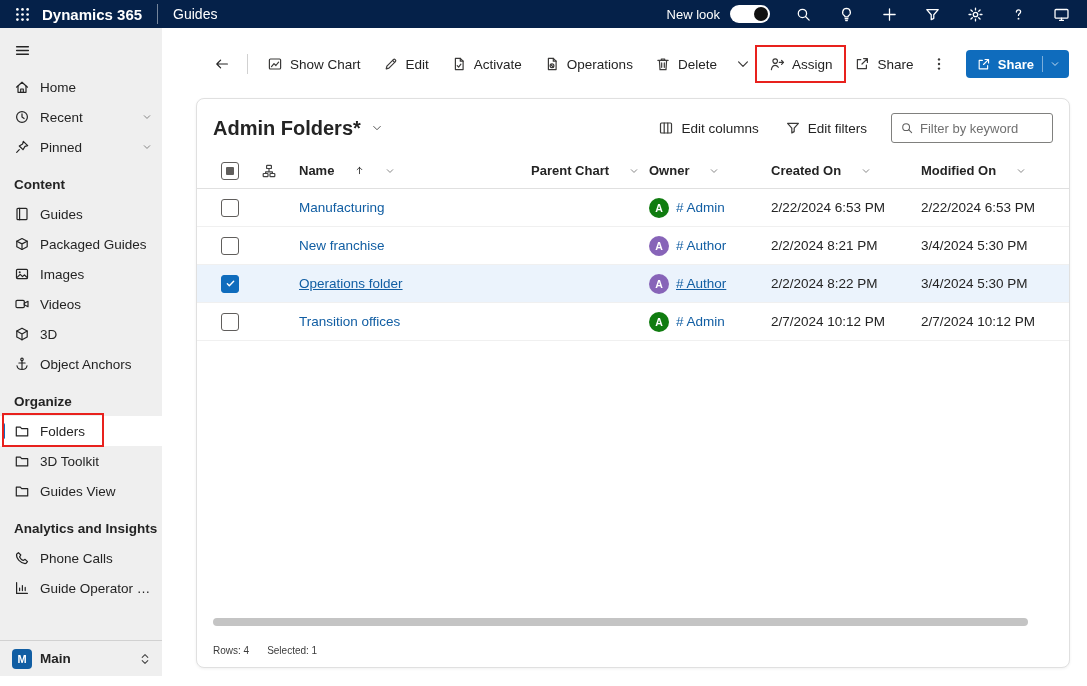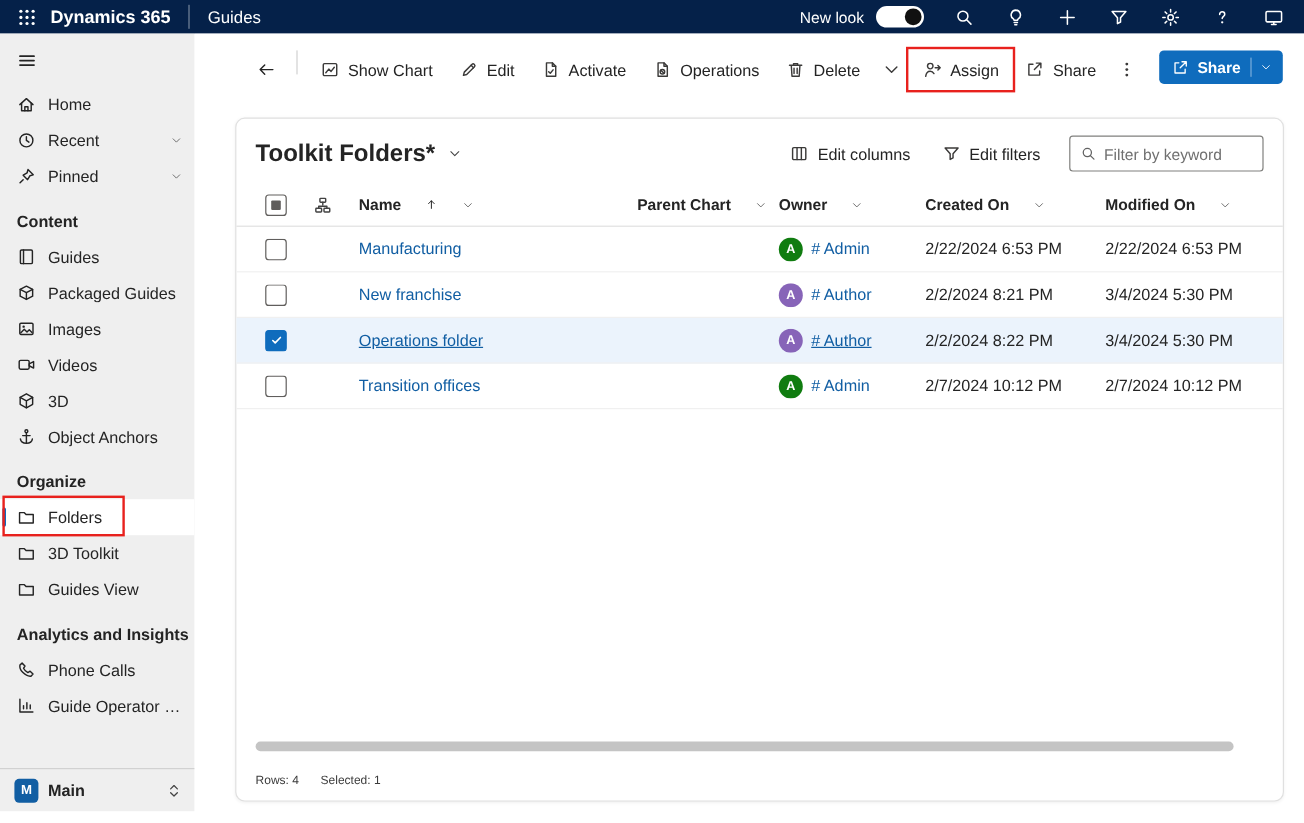--- a/index.html
+++ b/index.html
@@ -43,21 +43,21 @@
   .nav-item.selected::before{content:"";position:absolute;left:2px;top:7px;bottom:7px;width:3px;border-radius:2px;background:var(--accent)}
   .nav-ring{position:absolute;left:2px;top:-3px;width:102px;height:34px;border:2.5px solid var(--annotation);pointer-events:none;z-index:4}
   .nav-heading{font-weight:700;padding:15px 14px 7px;white-space:nowrap}
   .sidebar-footer{height:36px;border-top:1px solid #d1d1d1;display:flex;align-items:center;gap:8px;padding:0 10px 0 12px}
   .footer-avatar{width:20px;height:20px;border-radius:4px;background:var(--link);color:#fff;font-size:11px;font-weight:700;display:flex;align-items:center;justify-content:center}
   .footer-label{font-weight:700;flex:1}
   .updown{width:14px;height:14px;color:#424242}
 
   
   .main{flex:1;min-width:0;display:flex;flex-direction:column;background:#fff;padding-top:14px}
-  .cmdbar{height:44px;display:flex;align-items:flex-start;padding:0 16px 0 44px;gap:0}
+  .cmdbar{height:44px;display:flex;align-items:center;padding:0 16px 0 44px;gap:0}
   .back-btn{width:32px;height:32px;display:flex;align-items:center;justify-content:center;border-radius:4px;color:#242424}
   .cmd-divider{width:1px;height:20px;background:#d1d1d1;margin:0 9px}
   .cmd-btn{display:flex;align-items:center;gap:7px;height:32px;padding:0 10px;border-radius:4px;color:#242424;white-space:nowrap}
   .cmd-btn svg{color:#3b3a39}
   .cmd-btn.icon-only{padding:0 6px}
   .ann-wrap{position:relative;display:inline-flex}
   .ann-ring{position:absolute;inset:-3px -4px;border:2.5px solid var(--annotation);pointer-events:none;z-index:4}
   .cmd-spacer{flex:1}
   .share-split{height:28px;background:var(--accent);color:#fff;border-radius:4px;display:flex;align-items:center;gap:7px;padding:0 9px 0 10px;font-size:13px;font-weight:600;margin-right:2px}
   .share-split svg{color:#fff}
@@ -401,21 +401,21 @@
         <span>Share</span>
         <span class="sep"></span>
         <svg class="chev" viewBox="0 0 16 16" style="color:#fff">
             <path d="M3.6 5.9L8 10.3l4.4-4.4"></path>
           </svg>
       </button>
     </div>
 
     <section class="card">
       <div class="card-header">
-        <span class="view-title">Toolkit Folders*</span>
+        <span class="view-title">Admin Folders*</span>
         <svg class="title-chev" viewBox="0 0 16 16">
             <path d="M3.6 5.9L8 10.3l4.4-4.4"></path>
           </svg>
         <span class="ch-spacer"></span>
         <button class="hdr-btn">
           <svg class="ico" viewBox="0 0 16 16">
               <rect x="2.5" y="3" width="11" height="10" rx="1"></rect>
               <path d="M6.2 3v10M9.8 3v10"></path>
             </svg>
           <span>Edit columns</span>

